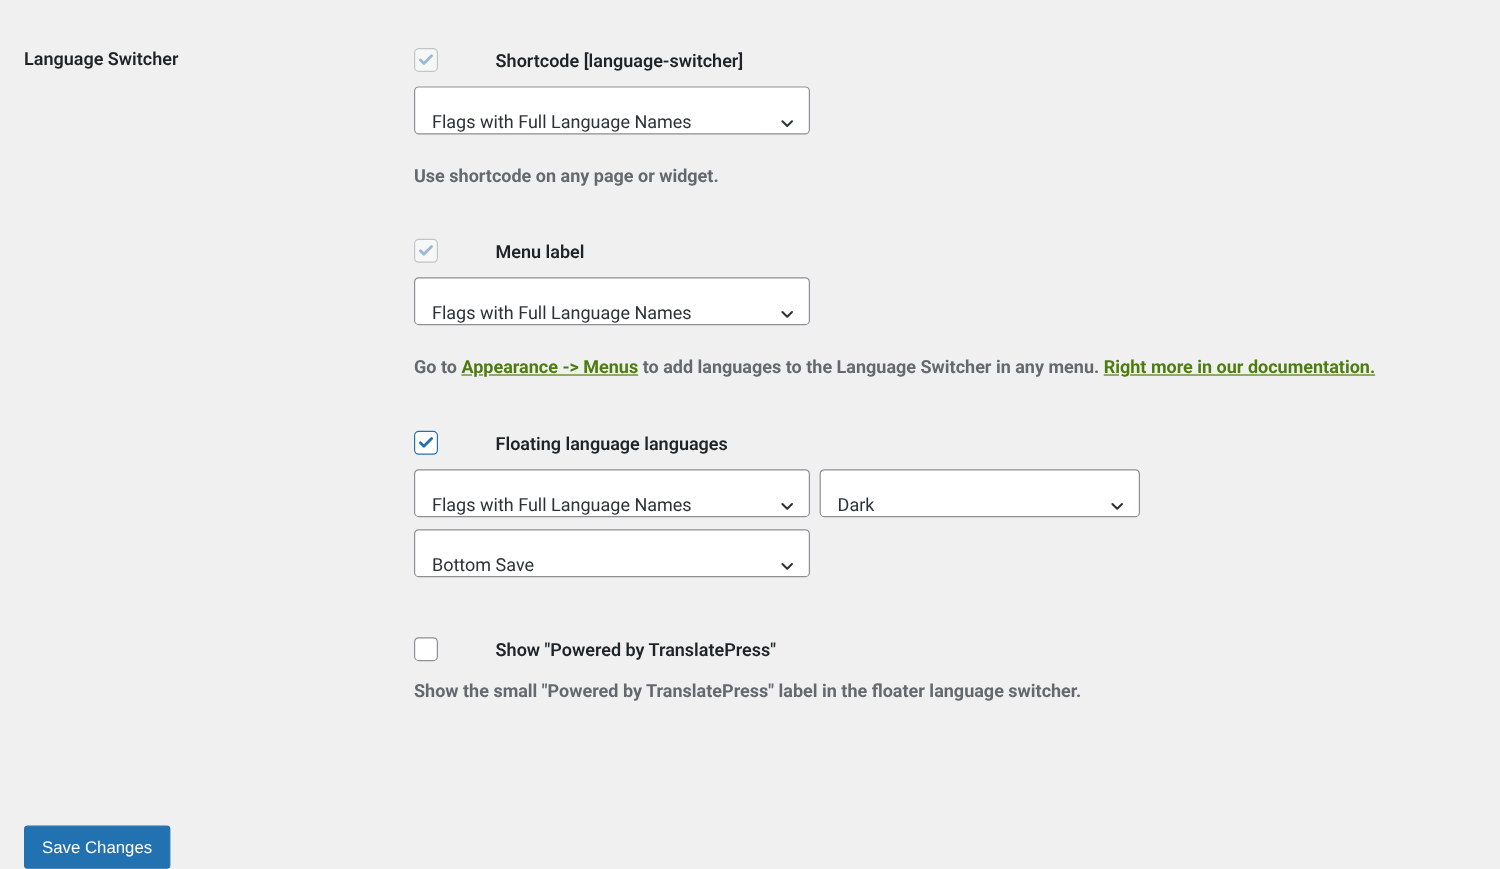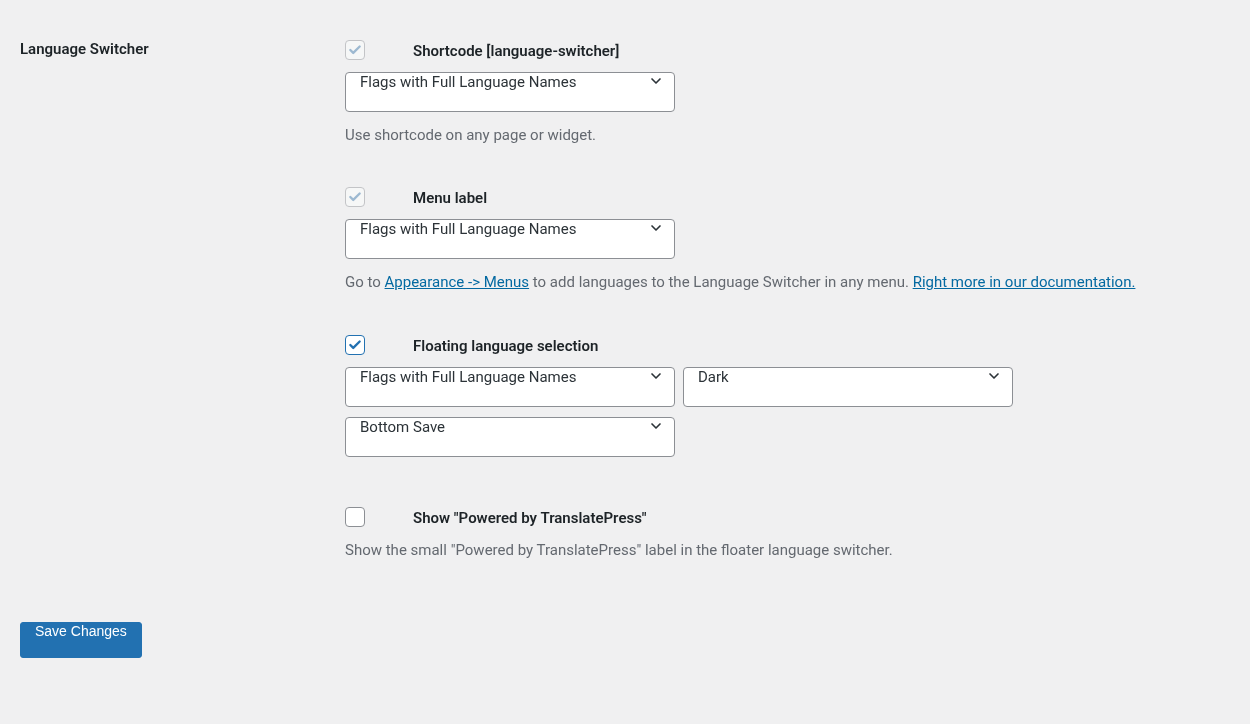--- a/index.html
+++ b/index.html
@@ -55,60 +55,63 @@
       border-color: #c3c4c7;
     }
     .cb svg { display: block; }
     .cb-label {
       font-weight: 600;
       font-size: 15px;
       color: #1d2327;
     }
     .select {
       display: inline-flex;
-      align-items: flex-start;
+      align-items: flex-end;
       justify-content: space-between;
       background: #fff;
       border: 1px solid #8c8f94;
       border-radius: 4px;
       height: 40px;
       padding: 0 10px 0 14px;
       font-size: 15px;
       color: #2c3338;
       cursor: pointer;
       min-width: 165px;
       margin-bottom: 10px;
       margin-right: 8px;
     }
     .select-wide { width: 330px; }
-    .select-narrower { width: 330px; }
+    .select-narrower { width: 267px; }
     .select .chev { color: #2c3338; flex-shrink: 0; margin-left: 12px; }
     .select .sel-text { white-space: nowrap; }
     .help {
       color: #646970;
       font-size: 15px;
       line-height: 1.55;
-      margin-top: 2px;
+      margin-top: 14px;
+      font-weight: bold;
     }
     a.wp-link {
-      color: #0369a1;
+      color: #4d7c0f;
       text-decoration: underline;
     }
     .selects-row { display:flex; flex-wrap: wrap; }
     .submit-row { margin-top: 60px; }
     .button-primary {
       background: #2271b1;
       border: 1px solid #2271b1;
       color: #fff;
       font-size: 14px;
       padding: 0 14px;
       height: 36px;
       border-radius: 3px;
       cursor: pointer;
       display: inline-flex;
+      align-items: center;
+      margin-top: 40px;
     }
   </style>
 </head>
 <body>
 
 <div class="form-table">
   <div class="th">
     <span class="th-label">Language Switcher</span>
   </div>
   <div class="td">
@@ -155,21 +158,21 @@
       </div>
     </div>
 
     <div class="option-block">
       <div class="checkbox-row">
         <span class="cb" style="border-color:#2271b1;">
           <svg width="14" height="14" viewBox="0 0 24 24" fill="none" stroke="#2271b1" stroke-width="4" stroke-linecap="round" stroke-linejoin="round">
               <polyline points="20 6 9 17 4 12"></polyline>
             </svg>
         </span>
-        <span class="cb-label">Floating language selection</span>
+        <span class="cb-label">Floating language languages</span>
       </div>
       <div class="selects-row">
         <div class="select select-wide">
           <span class="sel-text">Flags with Full Language Names</span>
           <svg class="chev" width="16" height="16" viewBox="0 0 24 24" fill="none" stroke="currentColor" stroke-width="2.5" stroke-linecap="round" stroke-linejoin="round">
               <polyline points="6 9 12 15 18 9"></polyline>
             </svg>
         </div>
         <div class="select select-narrower">
           <span class="sel-text">Dark</span>

